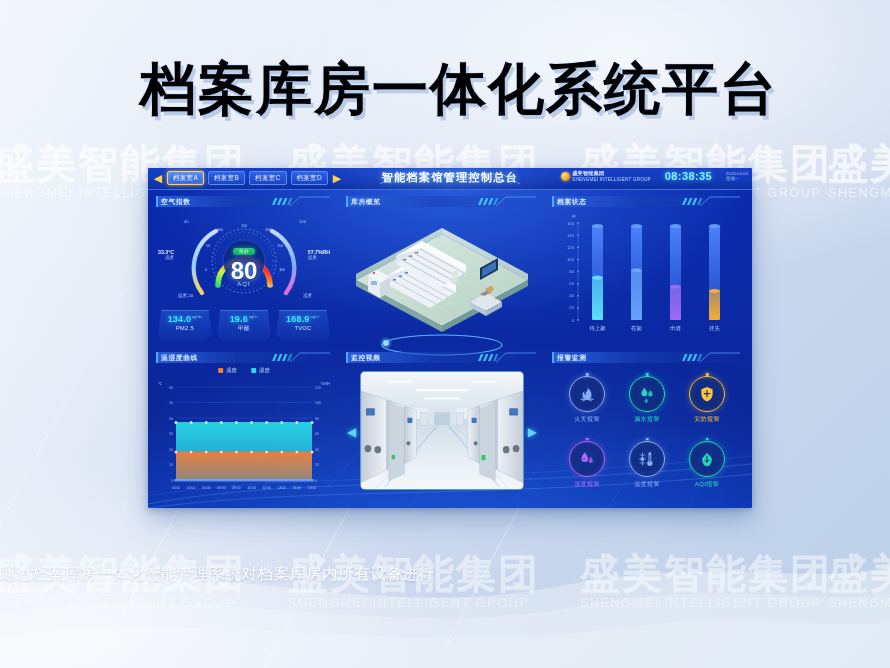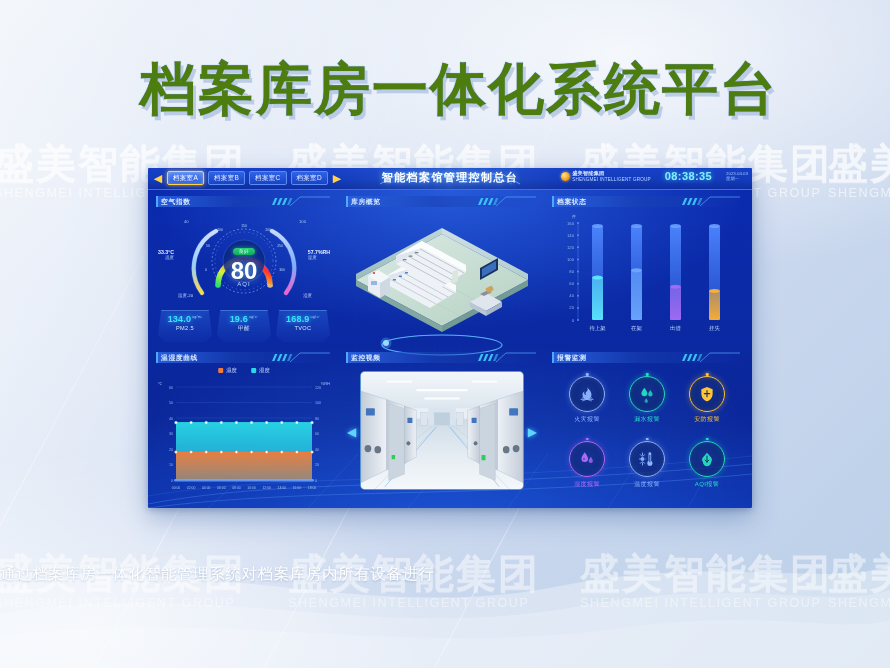--- a/index.html
+++ b/index.html
@@ -52,21 +52,21 @@
   .wm-e { left: -6px;  top: 552px; }
   .wm-f { left: 288px; top: 552px; }
   .wm-g { left: 580px; top: 552px; }
   .wm-h { left: 828px; top: 552px; }
 
   
   .page-title {
     position: absolute; left: 0; right: 0; top: 52px;
     text-align: center;
     font-size: 56px; font-weight: bold; letter-spacing: 2px;
-    color: #4d7c0f;
+    color: #000000;
     text-shadow: 3px 4px 0 rgba(150,175,215,.55), 0 0 1px rgba(47,111,224,.9);
     padding-left: 28px;
   }
 
   
   .caption {
     position: absolute; left: 0; right: 0; top: 561px;
     color: #ffffff; font-size: 15.5px; line-height: 1.65;
     letter-spacing: .6px;
     text-shadow: 0 1px 2px rgba(90,120,170,.35);

